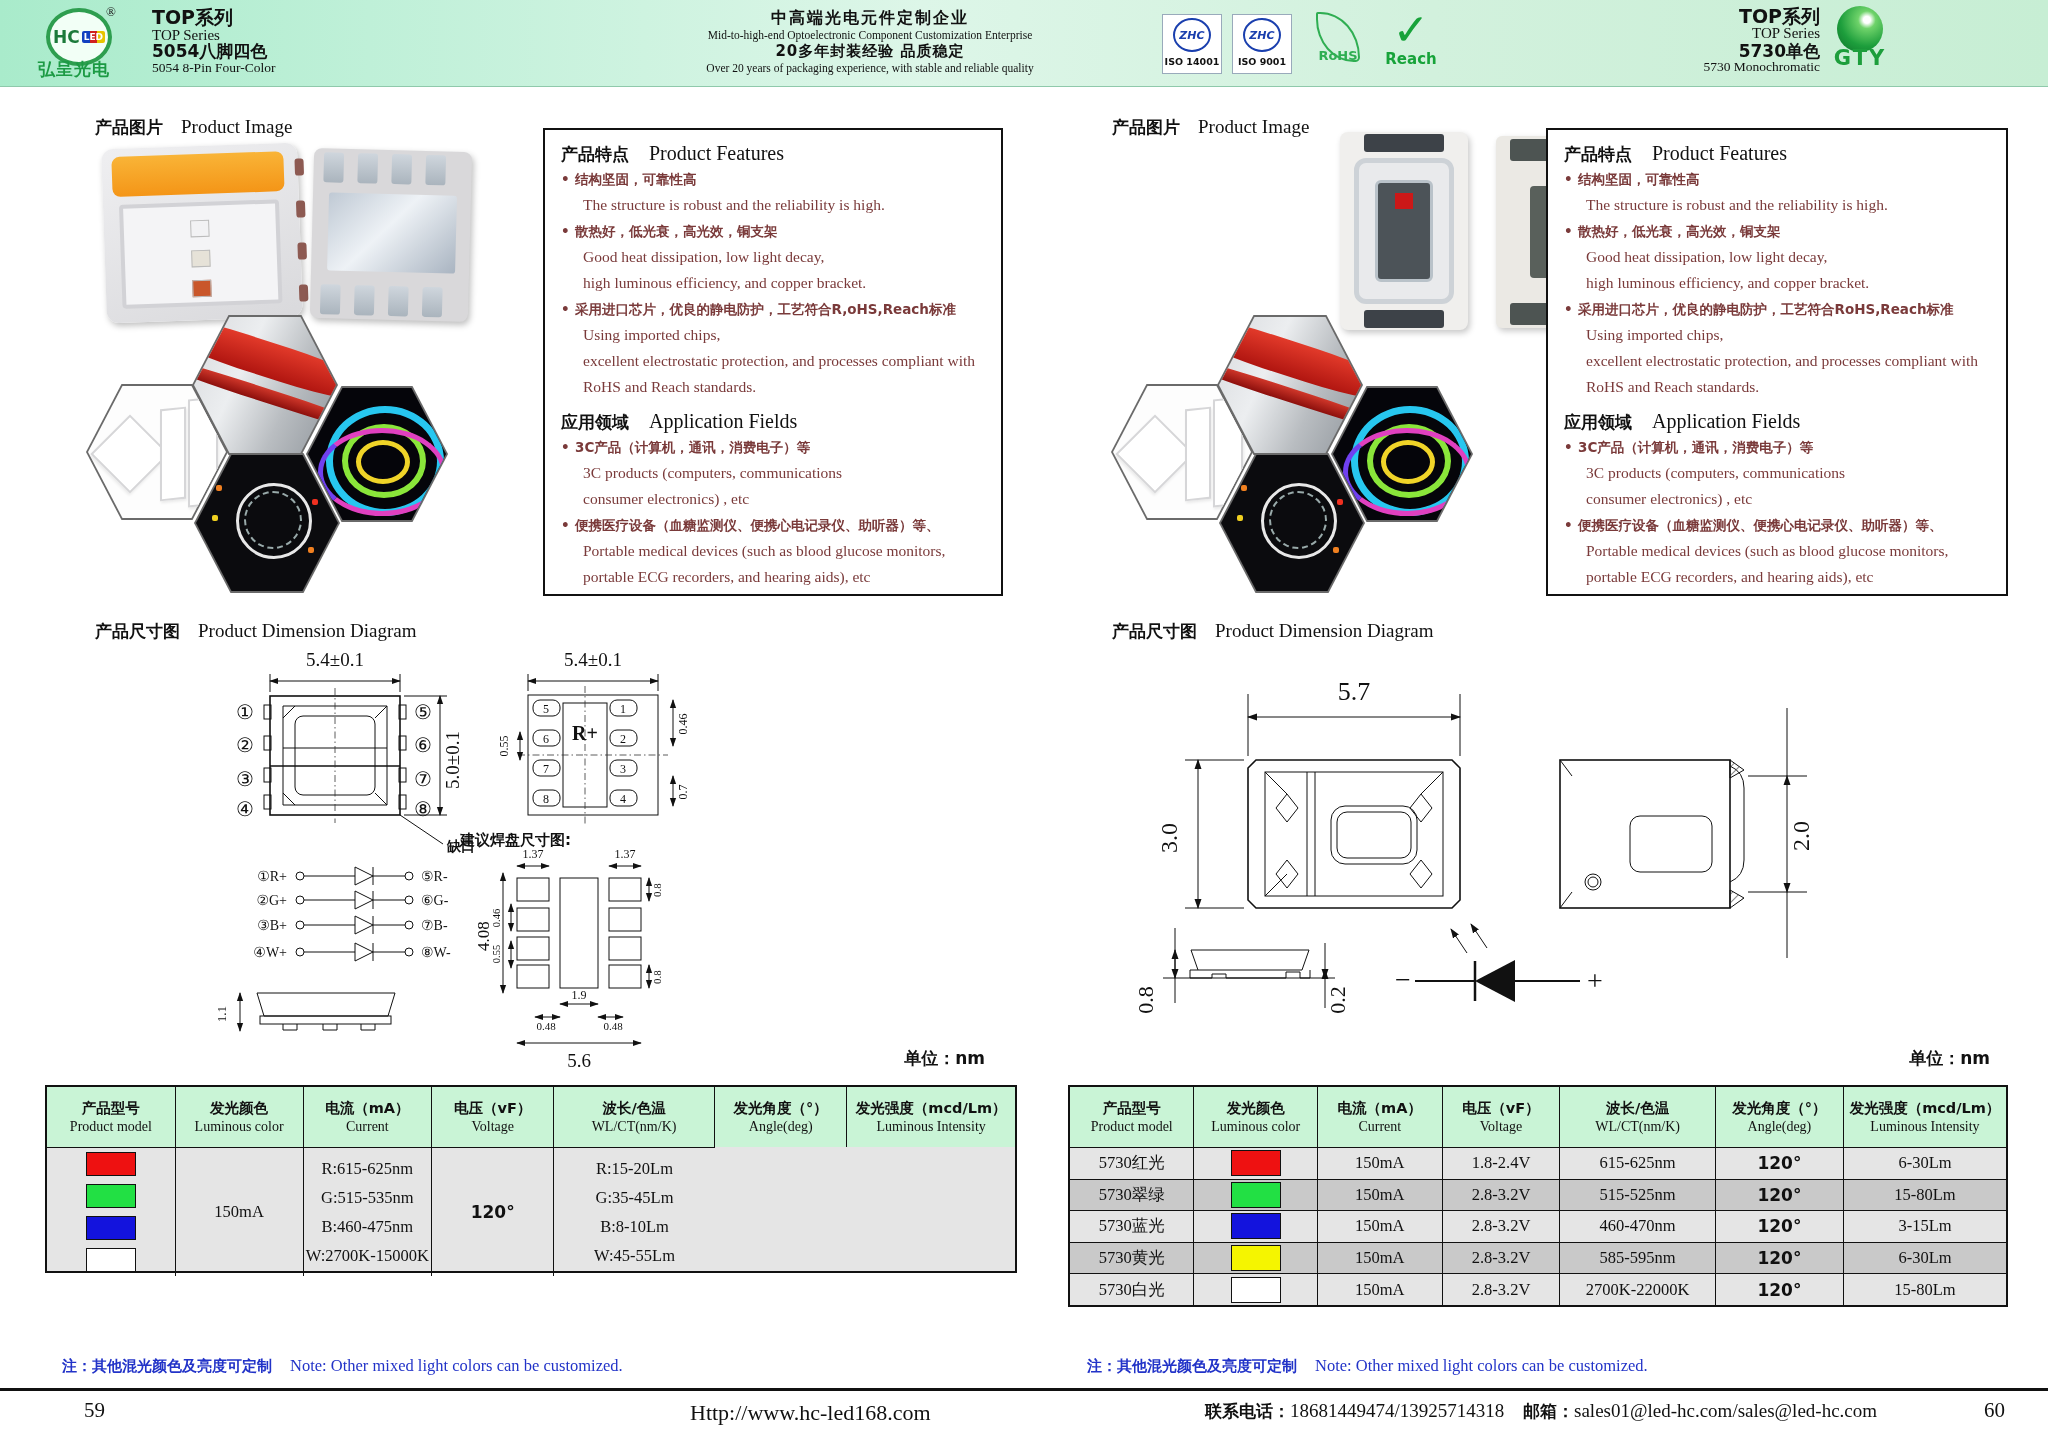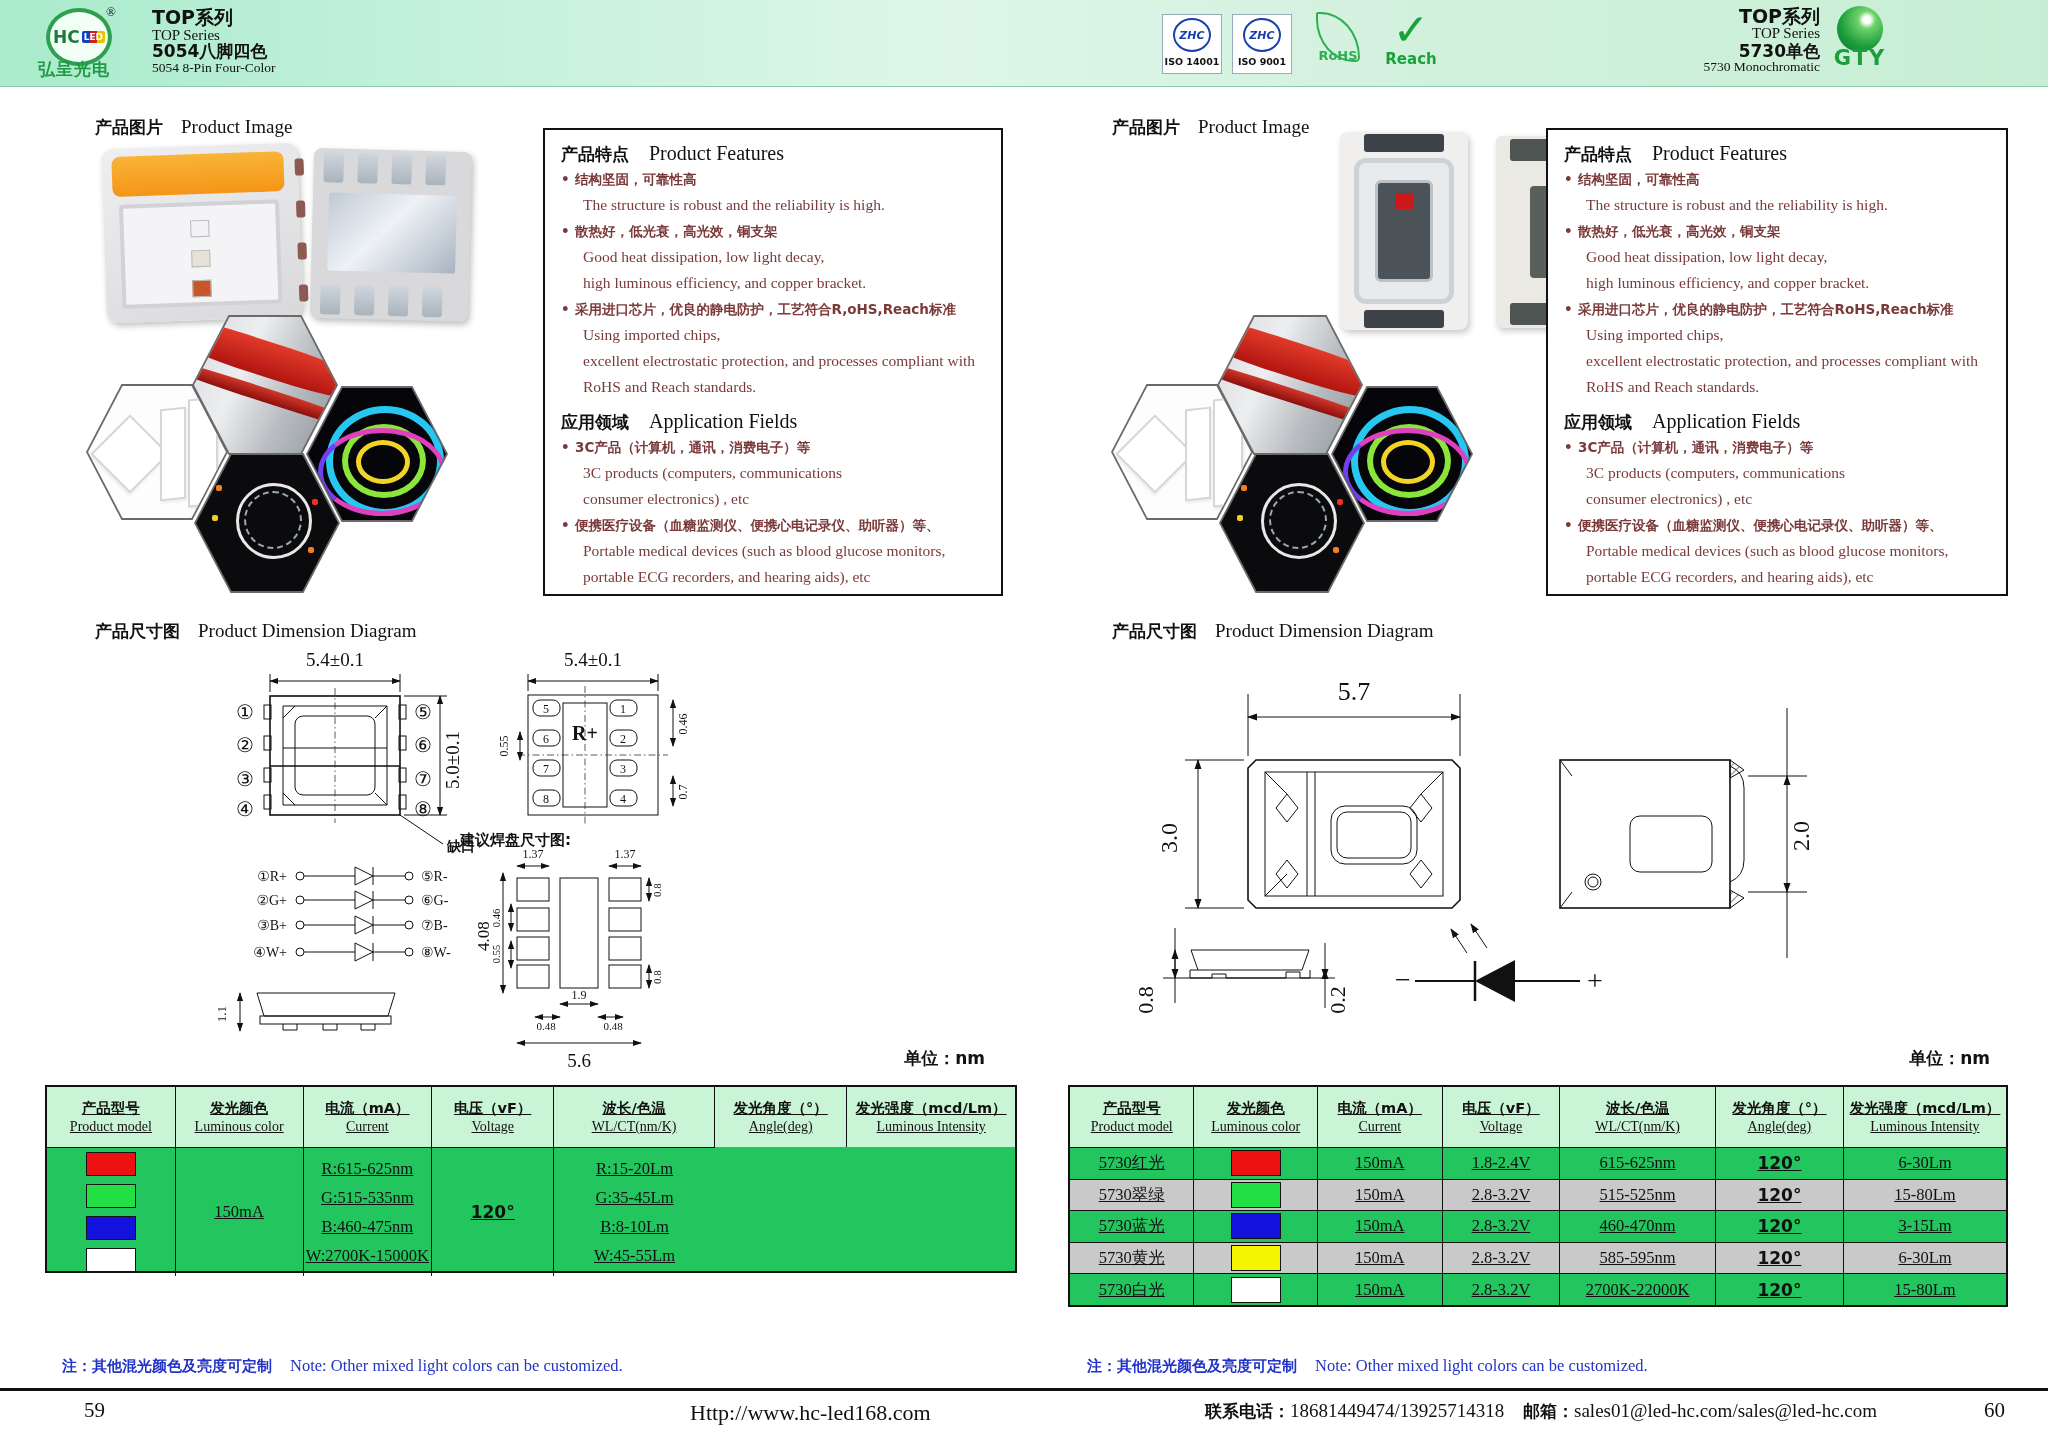--- a/index.html
+++ b/index.html
@@ -93,21 +93,21 @@
   .bullet-cn{font-size:13.5px;line-height:26px;}
   .bullet-en{font-size:15.5px;line-height:26px;padding-left:22px;}
   .bdot{display:inline-block;width:14px;}
   
   svg text{font-family:"Liberation Serif",serif;fill:#111;}
   svg .cnl{font-family:"DejaVu Sans",sans-serif;font-weight:bold;}
   svg .thin{stroke:#111;stroke-width:1;fill:none;}
   svg .med{stroke:#111;stroke-width:1.6;fill:none;}
   svg .dash{stroke:#333;stroke-width:.8;stroke-dasharray:7 3 1.5 3;fill:none;}
   
-  .tbl{display:grid;border:2.5px solid #111;background:#22c55e;box-sizing:border-box;text-decoration:underline;}
+  .tbl{display:grid;border:2.5px solid #111;background:#e5e5e5;box-sizing:border-box;}
   .tbl>div{border-right:1.5px solid #111;border-top:1.5px solid #111;display:flex;flex-direction:column;
       align-items:center;justify-content:center;text-align:center;box-sizing:border-box;}
   .tbl>div.r0{border-top:none;} .tbl>div.cl{border-right:none;}
   .thead{background:#c9f4d6;}
   .th-cn{font-size:14.5px;} .th-en{font-family:"Liberation Serif",serif;font-weight:normal;font-size:14px;margin-top:1px;}
   .val{font-size:16.5px;} .val4{font-size:16.5px;line-height:29px;}
   .sw{width:48px;height:22px;border:1.5px solid #111;margin:4px 0;}
   .sw2{width:48px;height:24px;border:1.5px solid #111;}
   .grayrow{background:#c9c9c9;}
   .angle{font-size:17px;font-weight:bold;font-family:"DejaVu Sans",sans-serif;}
@@ -132,20 +132,26 @@
     <div class="abs logo-reg">®</div>
     <div class="abs logo-company cn">弘呈光电</div>
 
     <div class="abs title-blk" style="left:152px;top:8px;">
       <div class="cn t-cn1">TOP系列</div>
       <div class="en t-en1">TOP Series</div>
       <div class="cn t-cn2">5054八脚四色</div>
       <div class="en t-en2">5054 8-Pin Four-Color</div>
     </div>
 
+    <div class="abs hdr-center">
+      <div class="cn hc1">中高端光电元件定制企业</div>
+      <div class="en he1">Mid-to-high-end Optoelectronic Component Customization Enterprise</div>
+      <div class="cn hc2">20多年封装经验 品质稳定</div>
+      <div class="en he2">Over 20 years of packaging experience, with stable and reliable quality</div>
+    </div>
 
     <div class="abs iso-box" style="left:1162px;">
       <div class="iso-em">ZHC</div>
       <div class="iso-lb">ISO 14001</div>
     </div>
     <div class="abs iso-box" style="left:1232px;">
       <div class="iso-em">ZHC</div>
       <div class="iso-lb">ISO 9001</div>
     </div>
     <div class="abs rohs" style="left:1312px;">

